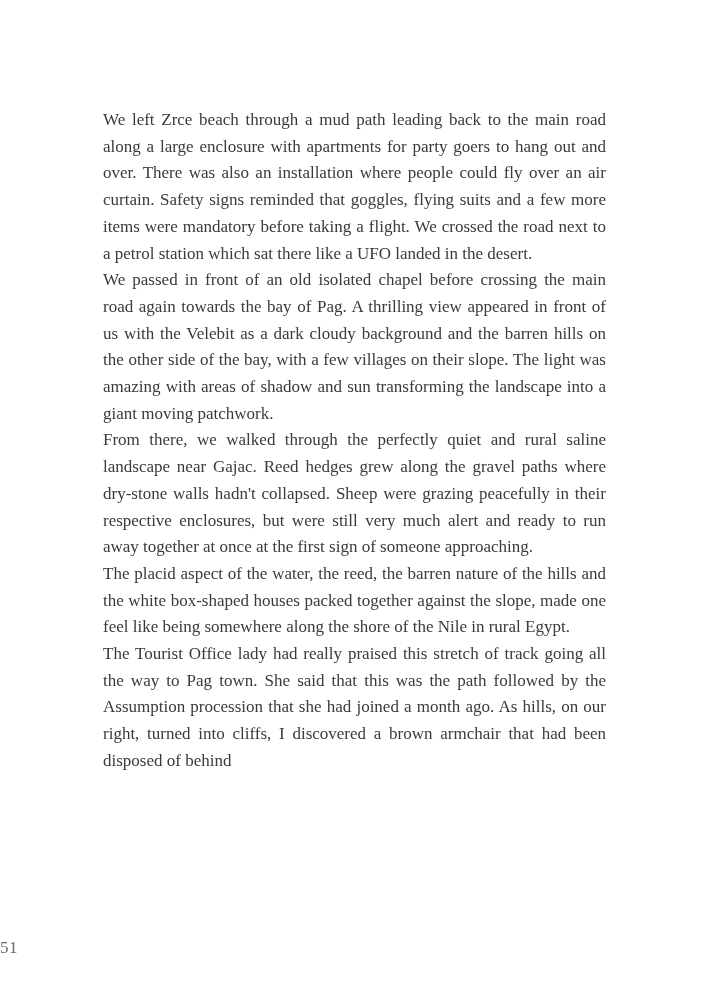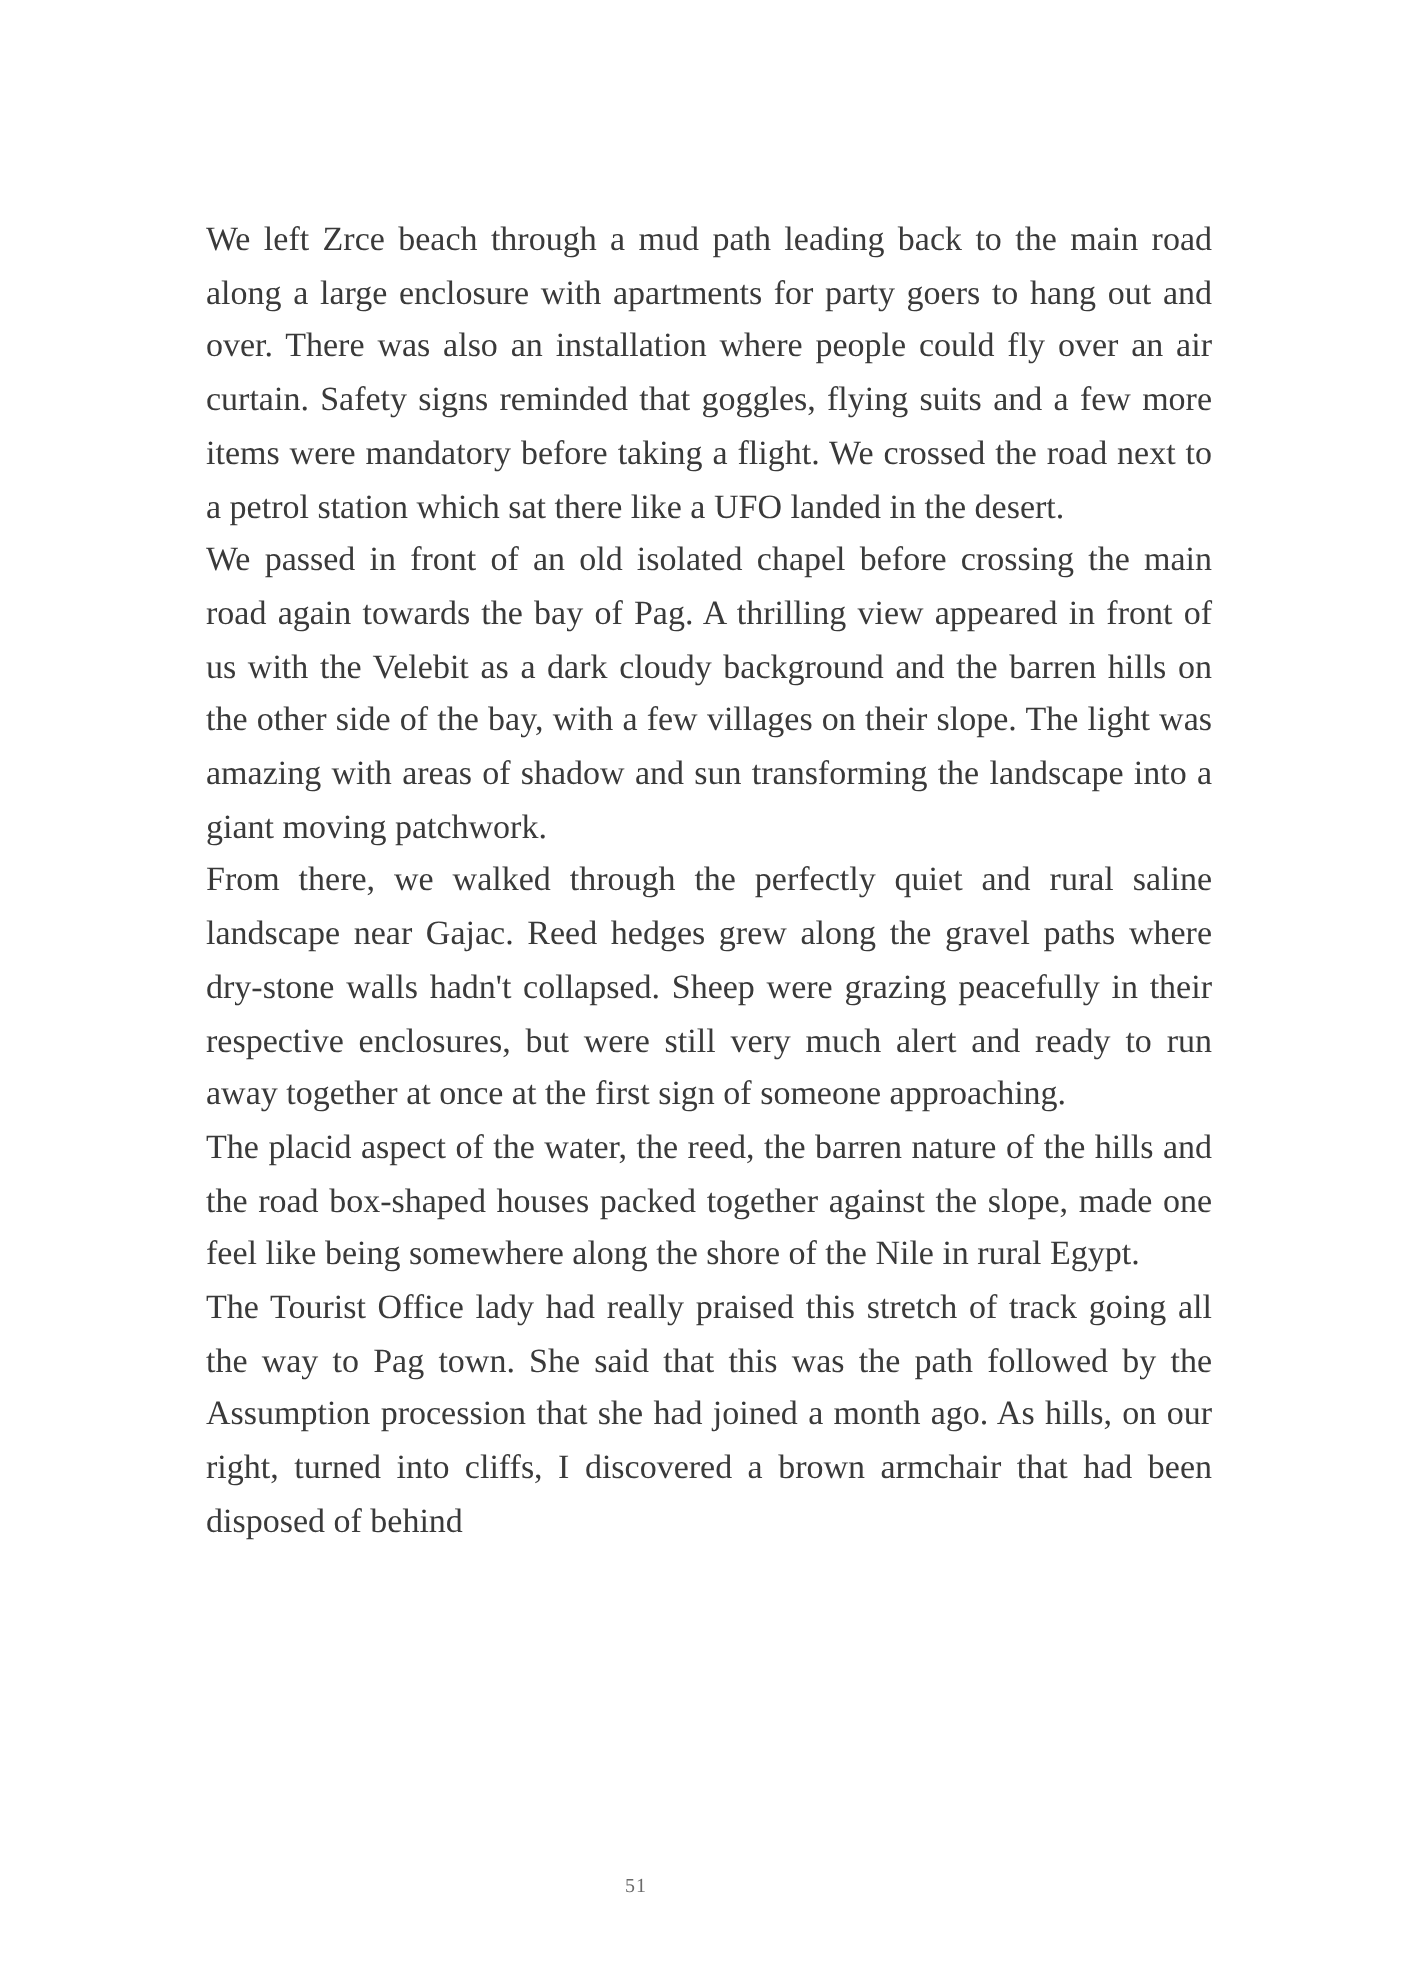--- a/index.html
+++ b/index.html
@@ -27,31 +27,30 @@
   }
   .text-block p {
     margin: 0;
     padding: 0;
   }
   .page-number {
     position: absolute;
     left: 0;
     top: 938px;
     width: 100%;
-    text-align: center;
-    font-size: 10px;
+    font-size: 17px;
     color: #6a6a6a;
     letter-spacing: 0.5px;
   }
 </style>
 </head>
 <body>
 
 <div class="page">
   <div class="text-block">
     <p>We left Zrce beach through a mud path leading back to the main road along a large enclosure with apartments for party goers to hang out and over. There was also an installation where people could fly over an air curtain. Safety signs reminded that goggles, flying suits and a few more items were mandatory before taking a flight. We crossed the road next to a petrol station which sat there like a UFO landed in the desert.</p>
     <p>We passed in front of an old isolated chapel before crossing the main road again towards the bay of Pag. A thrilling view appeared in front of us with the Velebit as a dark cloudy background and the barren hills on the other side of the bay, with a few villages on their slope. The light was amazing with areas of shadow and sun transforming the landscape into a giant moving patchwork.</p>
     <p>From there, we walked through the perfectly quiet and rural saline landscape near Gajac. Reed hedges grew along the gravel paths where dry-stone walls hadn't collapsed. Sheep were grazing peacefully in their respective enclosures, but were still very much alert and ready to run away together at once at the first sign of someone approaching.</p>
-    <p>The placid aspect of the water, the reed, the barren nature of the hills and the road box-shaped houses packed together against the slope, made one feel like being somewhere along the shore of the Nile in rural Egypt.</p>
+    <p>The placid aspect of the water, the reed, the barren nature of the hills and the white box-shaped houses packed together against the slope, made one feel like being somewhere along the shore of the Nile in rural Egypt.</p>
     <p>The Tourist Office lady had really praised this stretch of track going all the way to Pag town. She said that this was the path followed by the Assumption procession that she had joined a month ago. As hills, on our right, turned into cliffs, I discovered a brown armchair that had been disposed of behind</p>
   </div>
   <div class="page-number">51</div>
 </div>
 
 </body></html>

